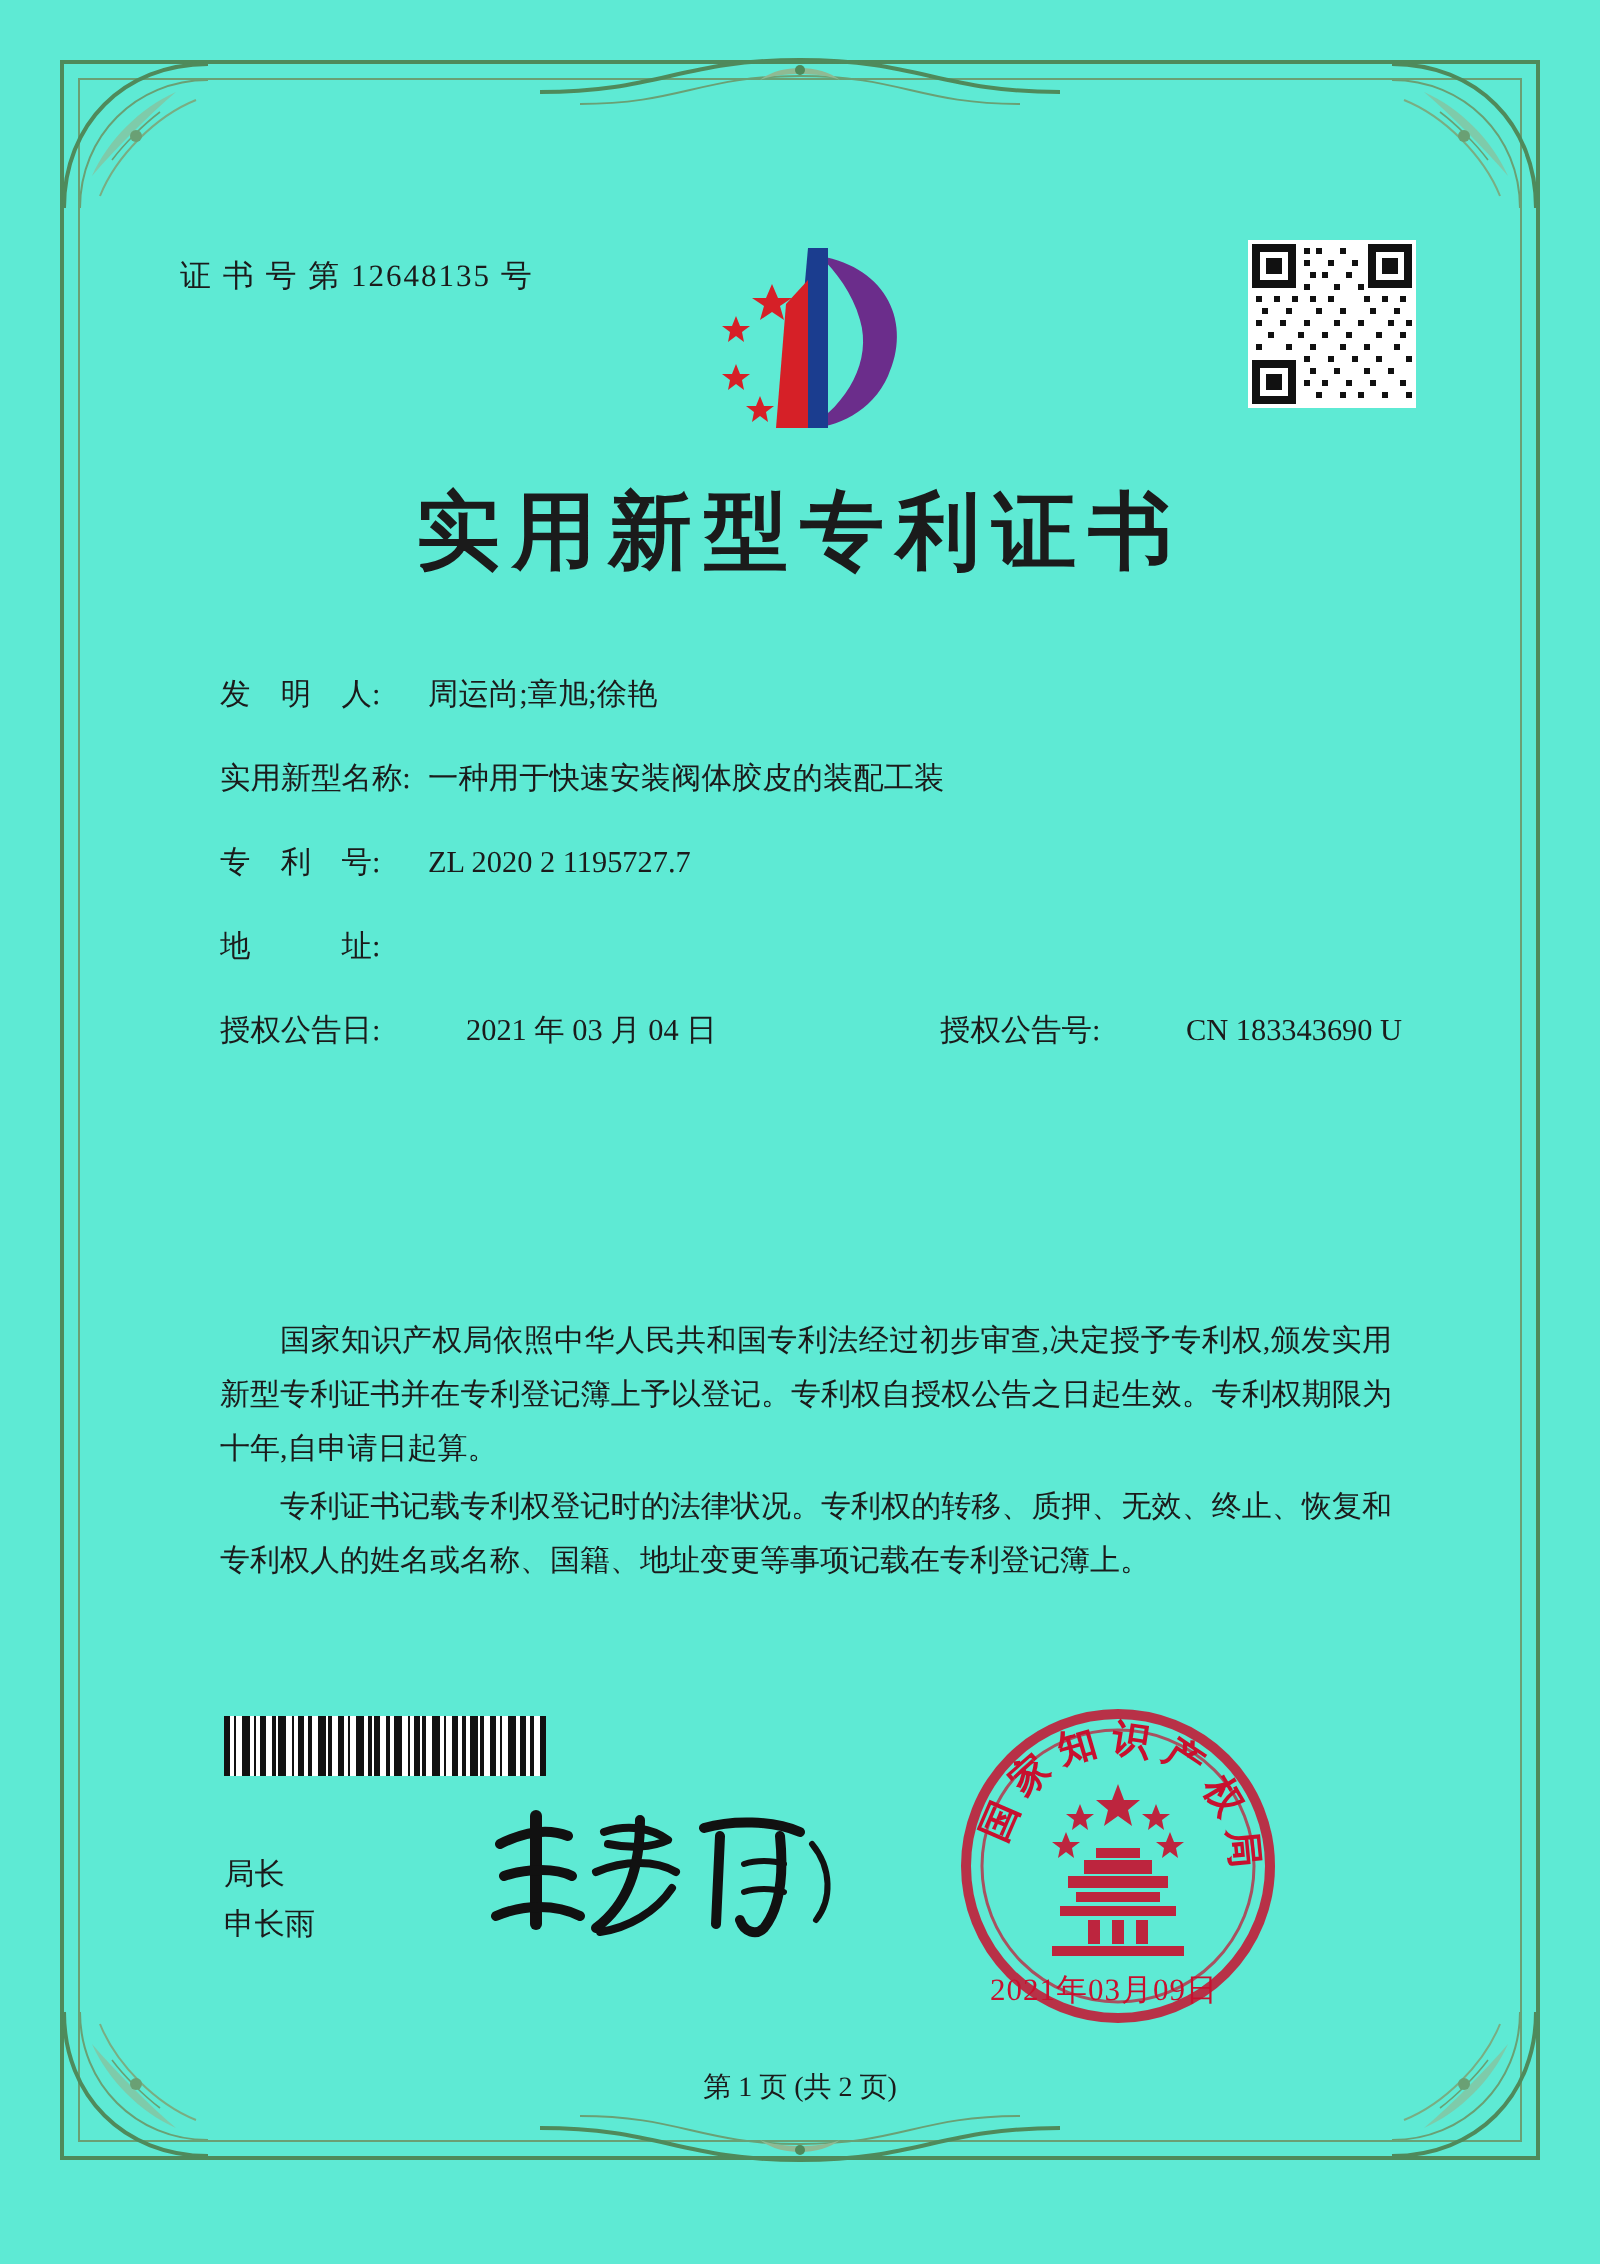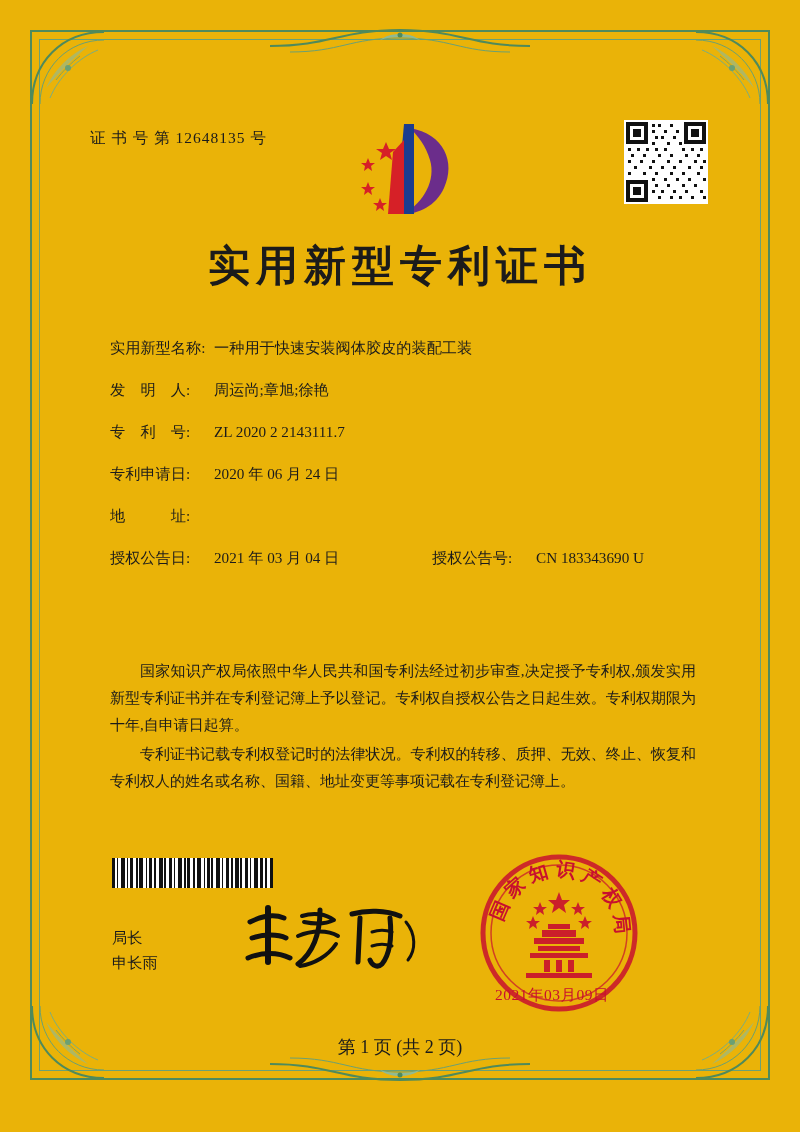--- a/index.html
+++ b/index.html
@@ -12,21 +12,21 @@
     height: 1132px;
     font-family: "Liberation Serif", serif;
     color: #1b1b1b;
     position: relative;
     overflow: hidden;
   }
 
   .page {
     position: absolute;
     inset: 0;
-    background: #eab308;
+    background: #5eead4;
   }
 
   
   .border-outer {
     position: absolute;
     left: 30px;
     top: 30px;
     right: 30px;
     bottom: 52px;
     border: 2px solid #4f8a5b;
@@ -123,20 +123,21 @@
     flex: 1;
   }
   .f-value.wrap {
     line-height: 30px;
   }
 
   .field-inline {
     display: flex;
     align-items: flex-end;
     margin-bottom: 10px;
+    gap: 19px;
   }
   .inline-second-label {
     width: 104px;
     flex: 0 0 104px;
     margin-left: 28px;
     white-space: pre;
   }
 
   
   .paras {
@@ -202,21 +203,21 @@
     letter-spacing: 0.5px;
   }
 
   
   .page-no {
     position: absolute;
     left: 0;
     right: 0;
     top: 1035px;
     text-align: center;
-    font-size: 18px;
+    font-size: 14px;
   }
   .footer-note {
     position: absolute;
     left: 0;
     right: 0;
     top: 1082px;
     text-align: center;
     font-size: 14px;
     color: #333;
     letter-spacing: 1px;
@@ -389,38 +390,34 @@
           <rect x="79" y="76" width="3" height="3"></rect>
       </g>
     </svg>
   </div>
 
   <div class="title">实用新型专利证书</div>
 
   <div class="fields">
 
     <div class="field">
+      <div class="f-label">发　明　人:</div>
+      <div class="f-value">周运尚;章旭;徐艳</div>
+    </div>
+
+    <div class="field">
       <div class="f-label">实用新型名称:</div>
       <div class="f-value">一种用于快速安装阀体胶皮的装配工装</div>
     </div>
 
     <div class="field">
-      <div class="f-label">发　明　人:</div>
-      <div class="f-value">周运尚;章旭;徐艳</div>
+      <div class="f-label">专　利　号:</div>
+      <div class="f-value">ZL 2020 2 1195727.7</div>
     </div>
 
-    <div class="field">
-      <div class="f-label">专　利　号:</div>
-      <div class="f-value">ZL 2020 2 2143111.7</div>
-    </div>
-
-    <div class="field">
-      <div class="f-label">专利申请日:</div>
-      <div class="f-value">2020 年 06 月 24 日</div>
-    </div>
 
 
     <div class="field">
       <div class="f-label">地　　　址:</div>
     </div>
 
     <div class="field-inline">
       <div class="f-label">授权公告日:</div>
       <div style="flex:0 0 190px;">2021 年 03 月 04 日</div>
       <div class="inline-second-label">授权公告号:</div>

